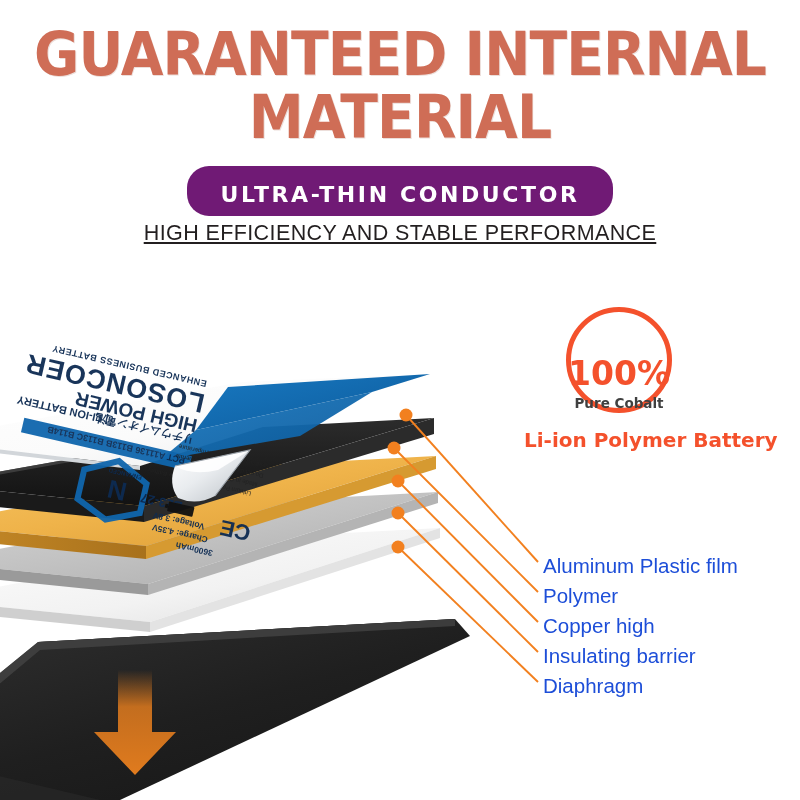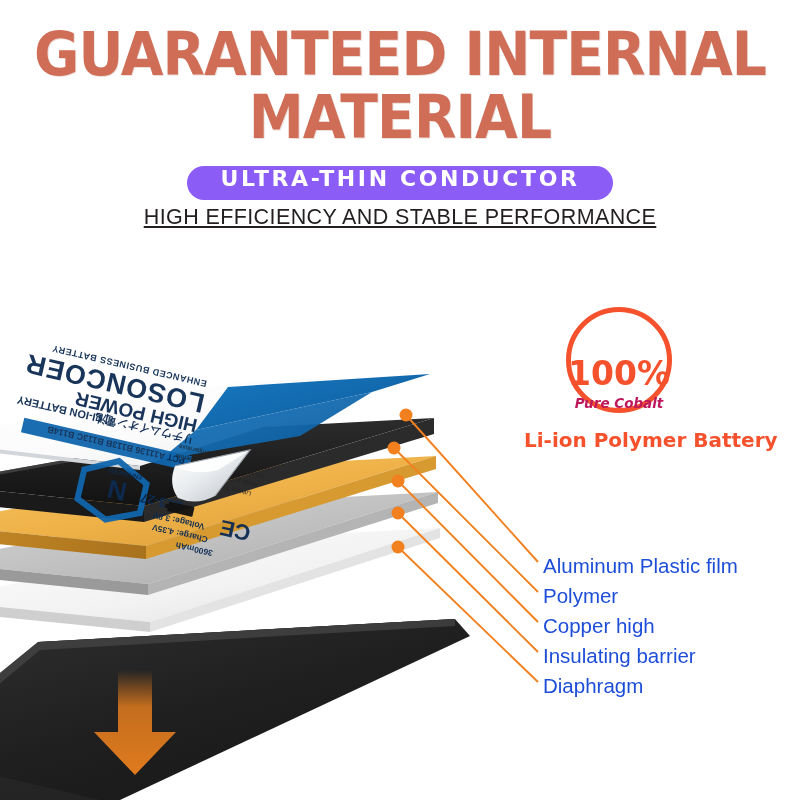--- a/index.html
+++ b/index.html
@@ -17,23 +17,23 @@
     font-family:"DejaVu Sans","Liberation Sans",sans-serif;
     font-weight:bold;line-height:.95;
     text-shadow:1px 1px 0 rgba(150,70,50,.18);
     white-space:nowrap;
   }
   .title-1{font-size:60px;letter-spacing:-1px;transform:scaleX(.92);transform-origin:50% 50%;}
   .title-2{font-size:60px;letter-spacing:-1px;transform:scaleX(.92);transform-origin:50% 50%;}
 
   .banner-wrap{display:flex;justify-content:center;}
   .banner{
-    background:#8b5cf6;color:#fff;border-radius:22px;
+    background:#701a75;color:#fff;border-radius:22px;
     font-size:22px;font-weight:bold;letter-spacing:2.6px;
-    padding:0 34px 9px;white-space:nowrap;
+    padding:16px 34px 9px;white-space:nowrap;
     font-family:"DejaVu Sans","Liberation Sans",sans-serif;
   }
   .subtitle{
     text-align:center;color:#231f20;font-size:21.5px;
     letter-spacing:.4px;white-space:nowrap;
     font-family:"Liberation Sans",sans-serif;
   }
 
   
   .badge{
@@ -43,23 +43,22 @@
     background:#fff;
   }
   .badge-top{
     color:#f4512c;font-weight:bold;font-size:33px;line-height:1;
     font-family:"DejaVu Sans","Liberation Sans",sans-serif;
     padding-bottom:3px;
     margin-top:48px;
   }
   .badge-rule{width:84px;height:3px;background:#f4512c;margin:1px 0 3px;}
   .badge-bot{
-    color:#be185d;font-weight:bold;font-size:13.5px;line-height:1;
-    font-family:"DejaVu Sans","Liberation Sans",sans-serif;
-    font-style:italic;
+    color:#404040;font-weight:bold;font-size:13.5px;line-height:1;
+    font-family:"DejaVu Sans","Liberation Sans",sans-serif;
   }
   .liion{
     position:absolute;left:524px;top:428px;color:#f4512c;
     font-size:20px;font-weight:bold;white-space:nowrap;
     font-family:"DejaVu Sans","Liberation Sans",sans-serif;
   }
 
   
   .layer-labels{position:absolute;left:543px;top:551px;}
   .layer-label{

